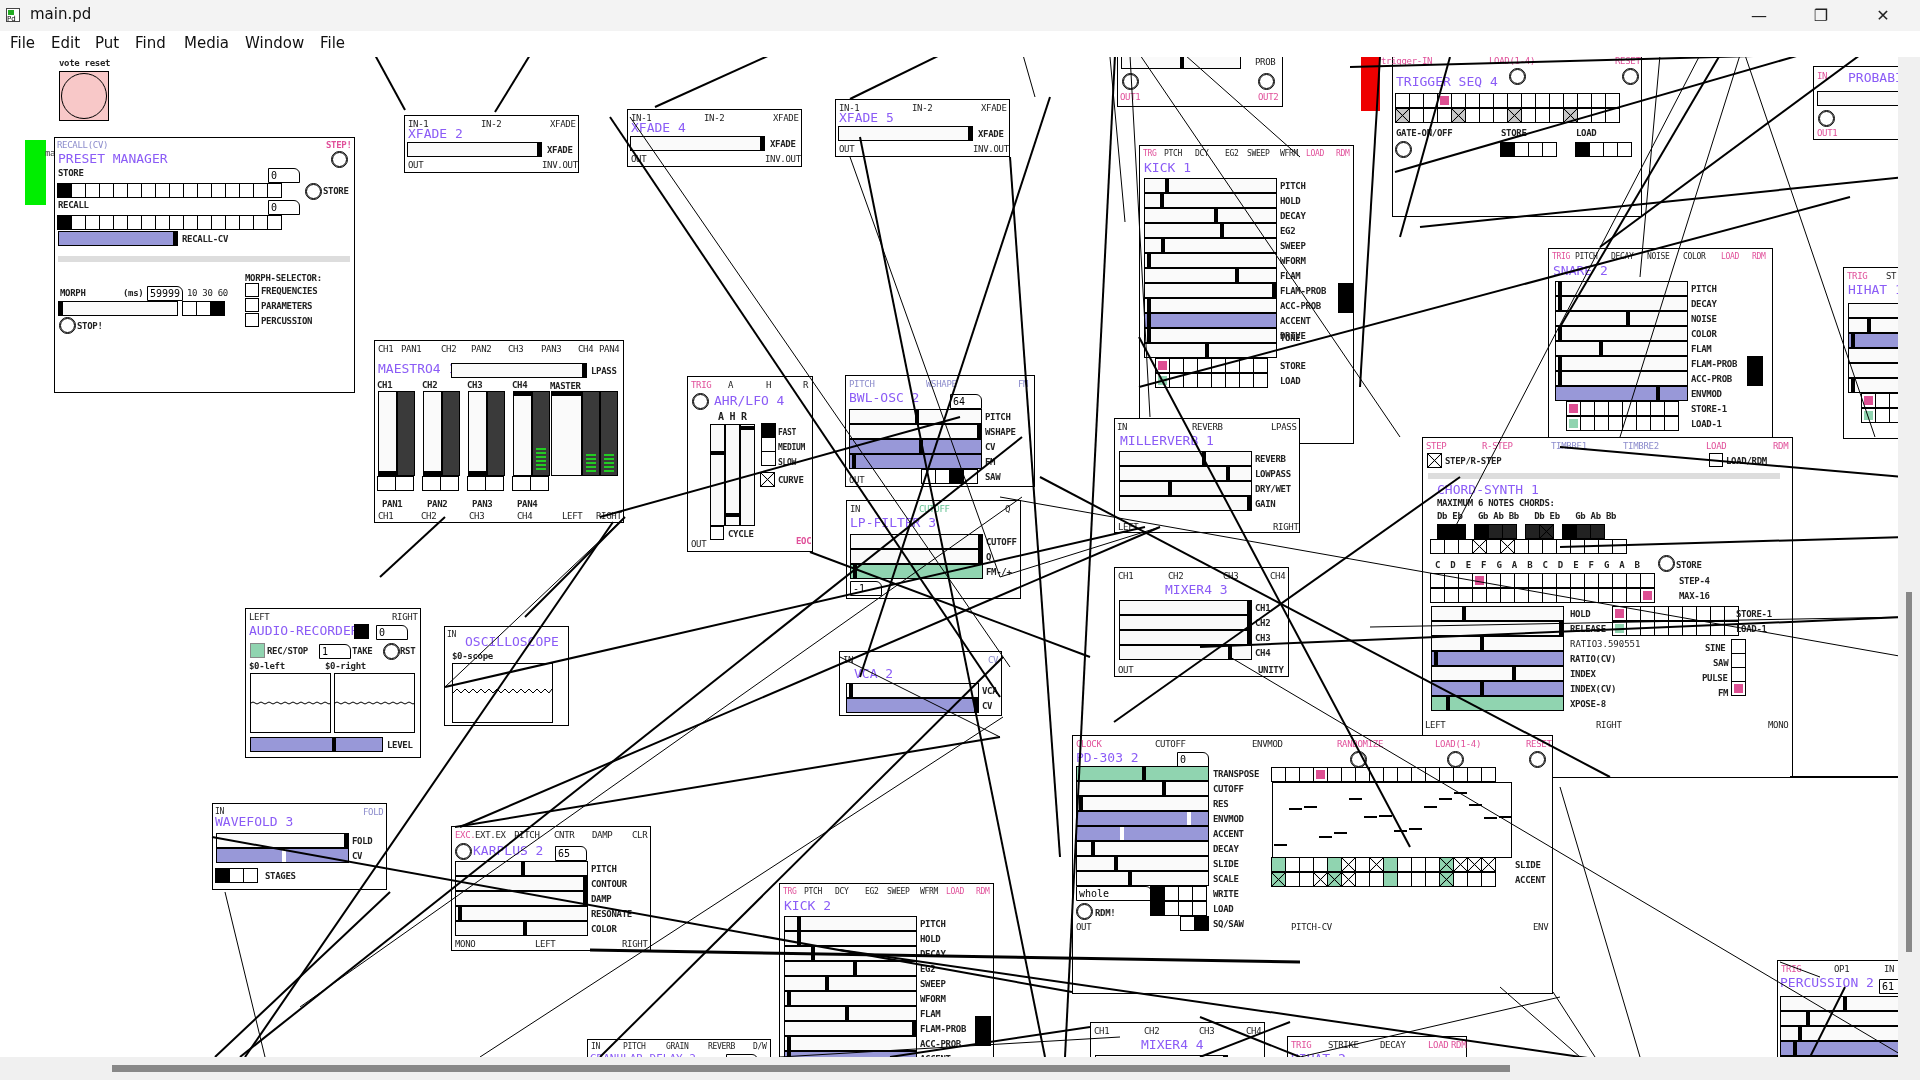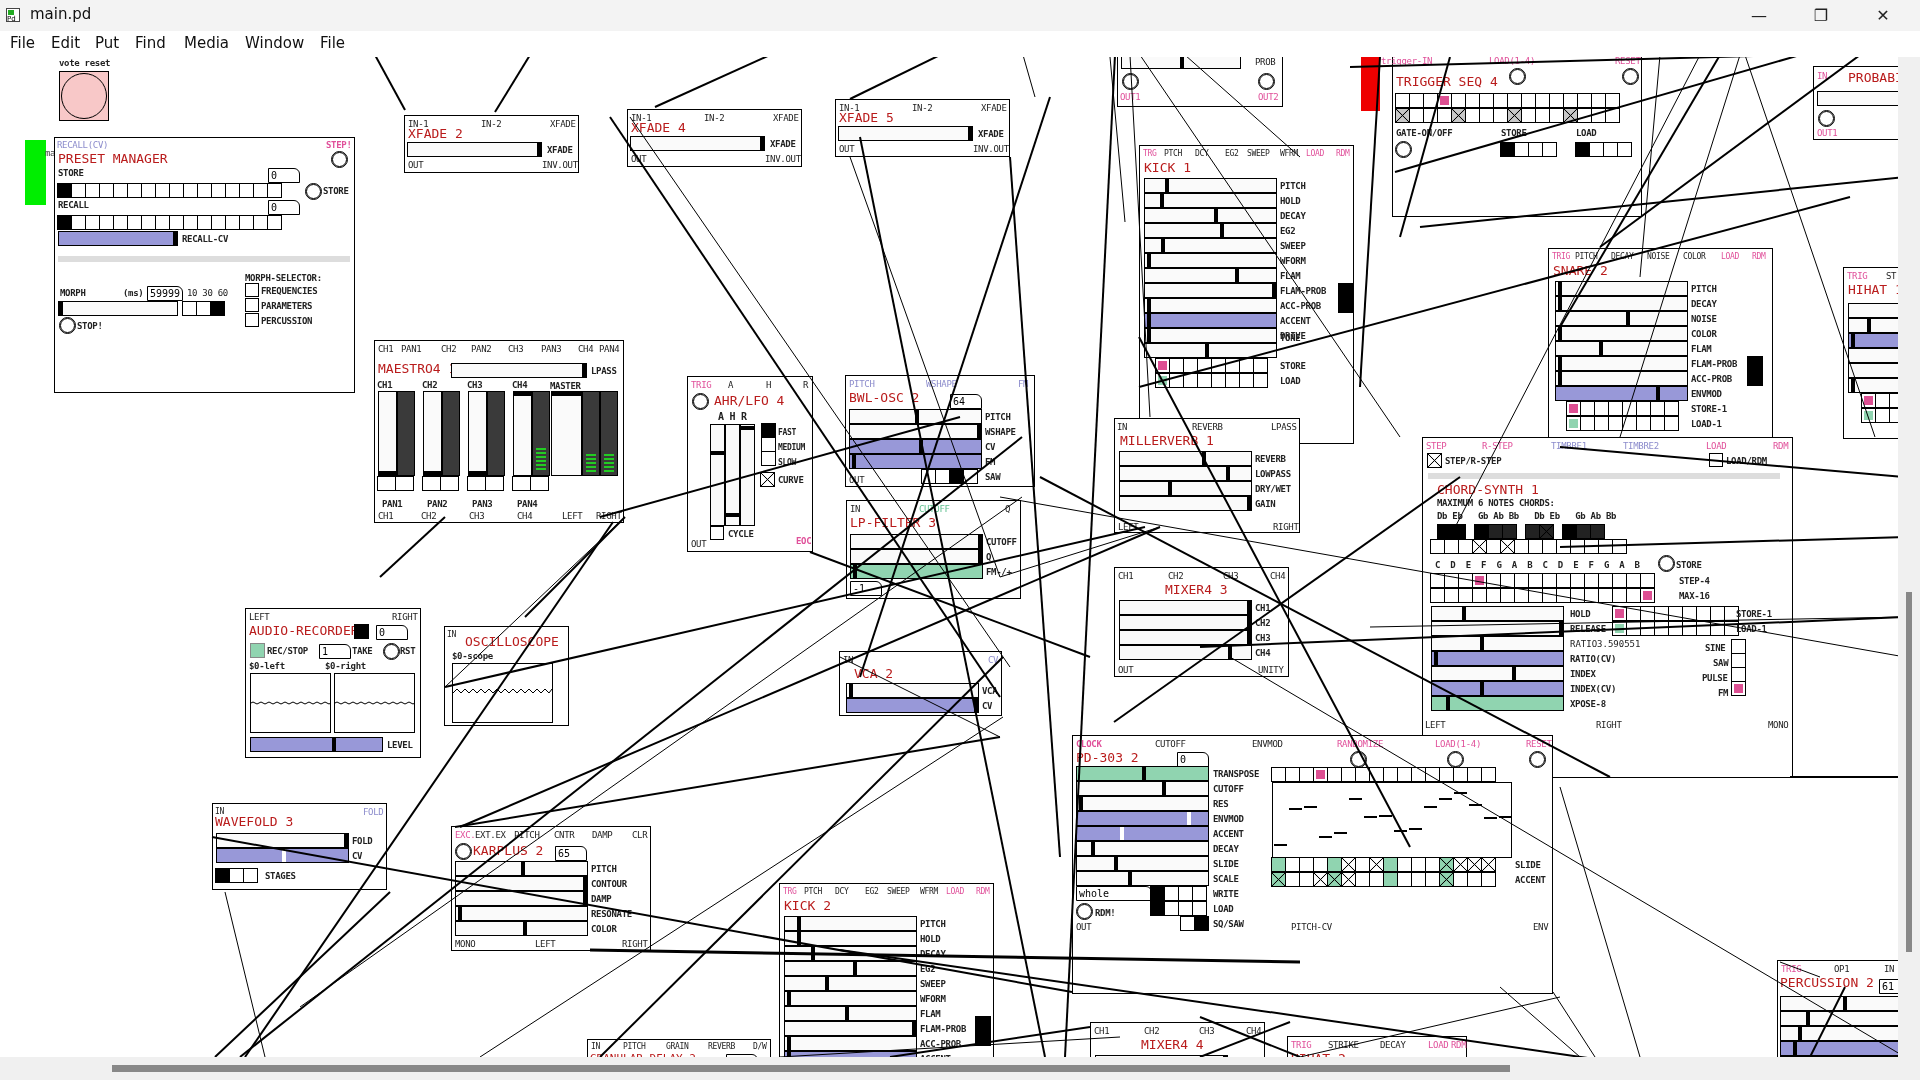--- a/index.html
+++ b/index.html
@@ -9,21 +9,21 @@
 #titlebar .app-icon i{display:block;width:6px;height:5px;background:#2a2;margin:1px}
 #titlebar .title{position:absolute;left:30px;top:5px;font:15px "DejaVu Sans",sans-serif;color:#111}
 .winbtn{position:absolute;top:0;width:62px;height:31px;text-align:center;font:16px "DejaVu Sans",sans-serif;line-height:31px;color:#222}
 #menubar{position:absolute;left:0;top:31px;width:1920px;height:26px;background:#fff;}
 #menubar span{position:absolute;top:3px;font:15px "DejaVu Sans",sans-serif;color:#111}
 #canvas{position:absolute;left:0;top:57px;width:1898px;height:1000px;overflow:hidden;background:#fff}
 #wires{position:absolute;left:0;top:0;width:1898px;height:1000px;pointer-events:none}
 .box{position:absolute;border:1.5px solid #000;background:#fff}
 .lbl{position:absolute;font-size:9px;font-weight:bold;color:#222;white-space:nowrap;letter-spacing:-0.3px}
 .pink{color:#e0509a}.lilac{color:#8c8ccc}.mint{color:#60c090}
-.ttl{position:absolute;font-size:13px;color:#b91c1c;white-space:nowrap;font-family:"DejaVu Sans Mono",monospace}
+.ttl{position:absolute;font-size:13px;color:#8b5cf6;white-space:nowrap;font-family:"DejaVu Sans Mono",monospace}
 .hs{position:absolute;border:1px solid #000;background:#fafafa;height:15px}
 .hs .k{position:absolute;top:0;bottom:0;width:4px;background:#000}
 .hs.lilacbg{background:#9898d8}
 .hs.mintbg{background:#90d4b0}
 .bang{position:absolute;width:15px;height:15px;border:1px solid #000;border-radius:50%;background:#fff;outline:1px solid #000}
 .tgl{position:absolute;width:14px;height:14px;border:1px solid #000;background:#fff}
 .num{position:absolute;height:15px;border:1px solid #000;border-radius:0 6px 0 0;background:#fff;font-size:10px;padding-left:2px;line-height:13px}
 .grid{position:absolute;display:flex}
 .grid i{display:block;width:15px;height:15px;border:1px solid #000;margin-left:-1px;background:#fff}
 .grid i.on{background:#000}
@@ -767,21 +767,21 @@
         <span class="k" style="right:0"></span>
       </div>
     <div class="hs" style="left:4px;top:77px;width:133px">
         <span class="k" style="left:108px"></span>
       </div>
     <div class="lbl" style="left:140px;top:35px">CH1</div>
     <div class="lbl" style="left:140px;top:50px">CH2</div>
     <div class="lbl" style="left:140px;top:65px">CH3</div>
     <div class="lbl" style="left:140px;top:80px">CH4</div>
     <div class="lbl" style="left:3px;top:97px;font-weight:normal">OUT</div>
-    <div class="lbl" style="left:143px;top:97px;font-weight:normal">UNITY</div>
+    <div class="lbl" style="left:143px;top:97px;font-weight:bold">UNITY</div>
   </div>
 
   <div class="box" style="left:1422px;top:380px;width:371px;height:341px">
     <div class="lbl pink" style="left:3px;top:3px;font-weight:normal">STEP</div>
     <div class="lbl pink" style="left:59px;top:3px;font-weight:normal">R-STEP</div>
     <div class="lbl lilac" style="left:128px;top:3px;font-weight:normal">TIMBRE1</div>
     <div class="lbl lilac" style="left:200px;top:3px;font-weight:normal">TIMBRE2</div>
     <div class="lbl pink" style="left:283px;top:3px;font-weight:normal">LOAD</div>
     <div class="lbl pink" style="left:350px;top:3px;font-weight:normal">RDM</div>
     <div class="grid" style="left:5px;top:15px">
@@ -928,21 +928,21 @@
       </div>
       <div class="hs lilacbg" style="left: 8px; top: 243px; width: 133px;">
         <span class="k" style="left: 48px;"></span>
       </div>
       <div class="hs mintbg" style="left: 8px; top: 258px; width: 133px;">
         <span class="k" style="left: 14px;"></span>
       </div>
     </div>
 
   <div class="box" style="left:1072px;top:678px;width:481px;height:259px">
-    <div class="lbl pink" style="left:3px;top:3px;font-weight:bold">CLOCK</div>
+    <div class="lbl pink" style="left:3px;top:3px;font-weight:normal">CLOCK</div>
     <div class="lbl" style="left:82px;top:3px;font-weight:normal">CUTOFF</div>
     <div class="lbl" style="left:179px;top:3px;font-weight:normal">ENVMOD</div>
     <div class="lbl pink" style="left:264px;top:3px;font-weight:normal">RANDOMIZE</div>
     <div class="lbl pink" style="left:362px;top:3px;font-weight:normal">LOAD(1-4)</div>
     <div class="lbl pink" style="left:453px;top:3px;font-weight:normal">RESET</div>
     <div class="bang" style="left:278px;top:16px"></div>
     <div class="bang" style="left:375px;top:16px"></div>
     <div class="bang" style="left:457px;top:16px"></div>
     <div class="ttl" style="left:3px;top:14px">PD-303 2</div>
     <div class="num" style="left:104px;top:16px;width:32px">0</div>

